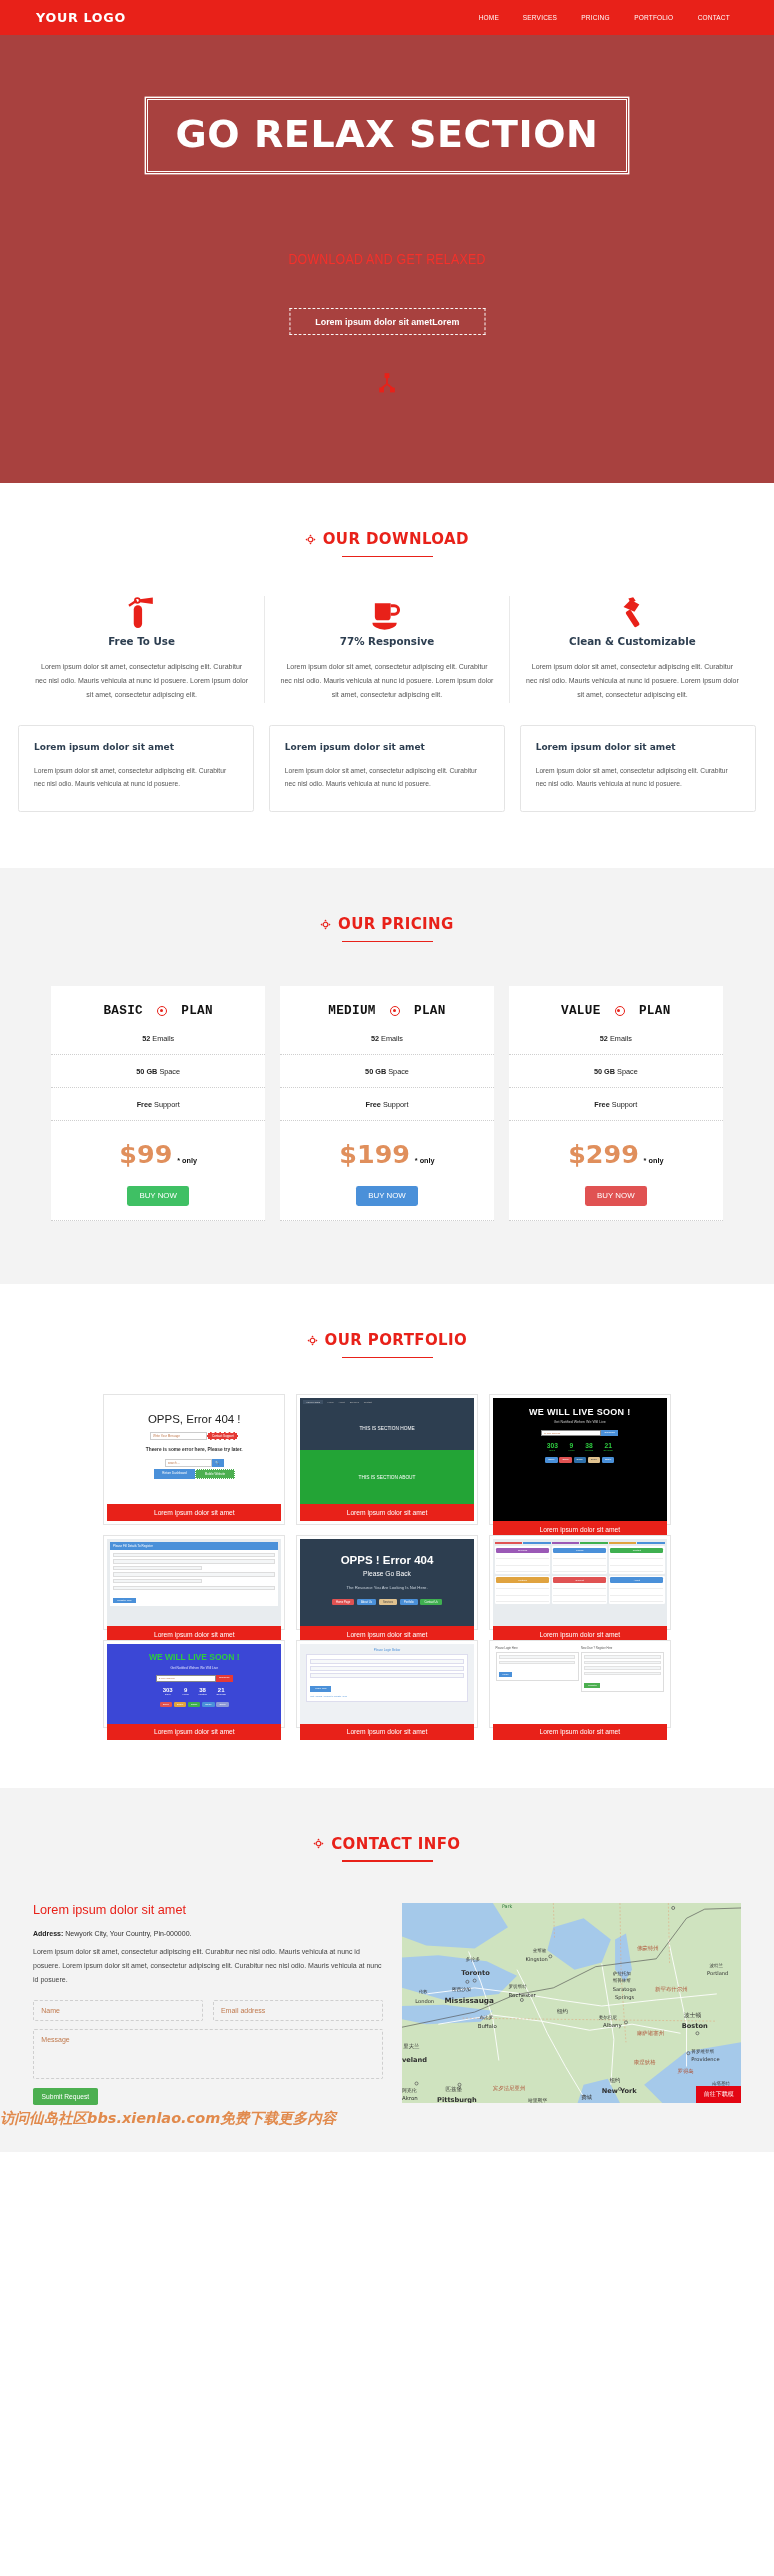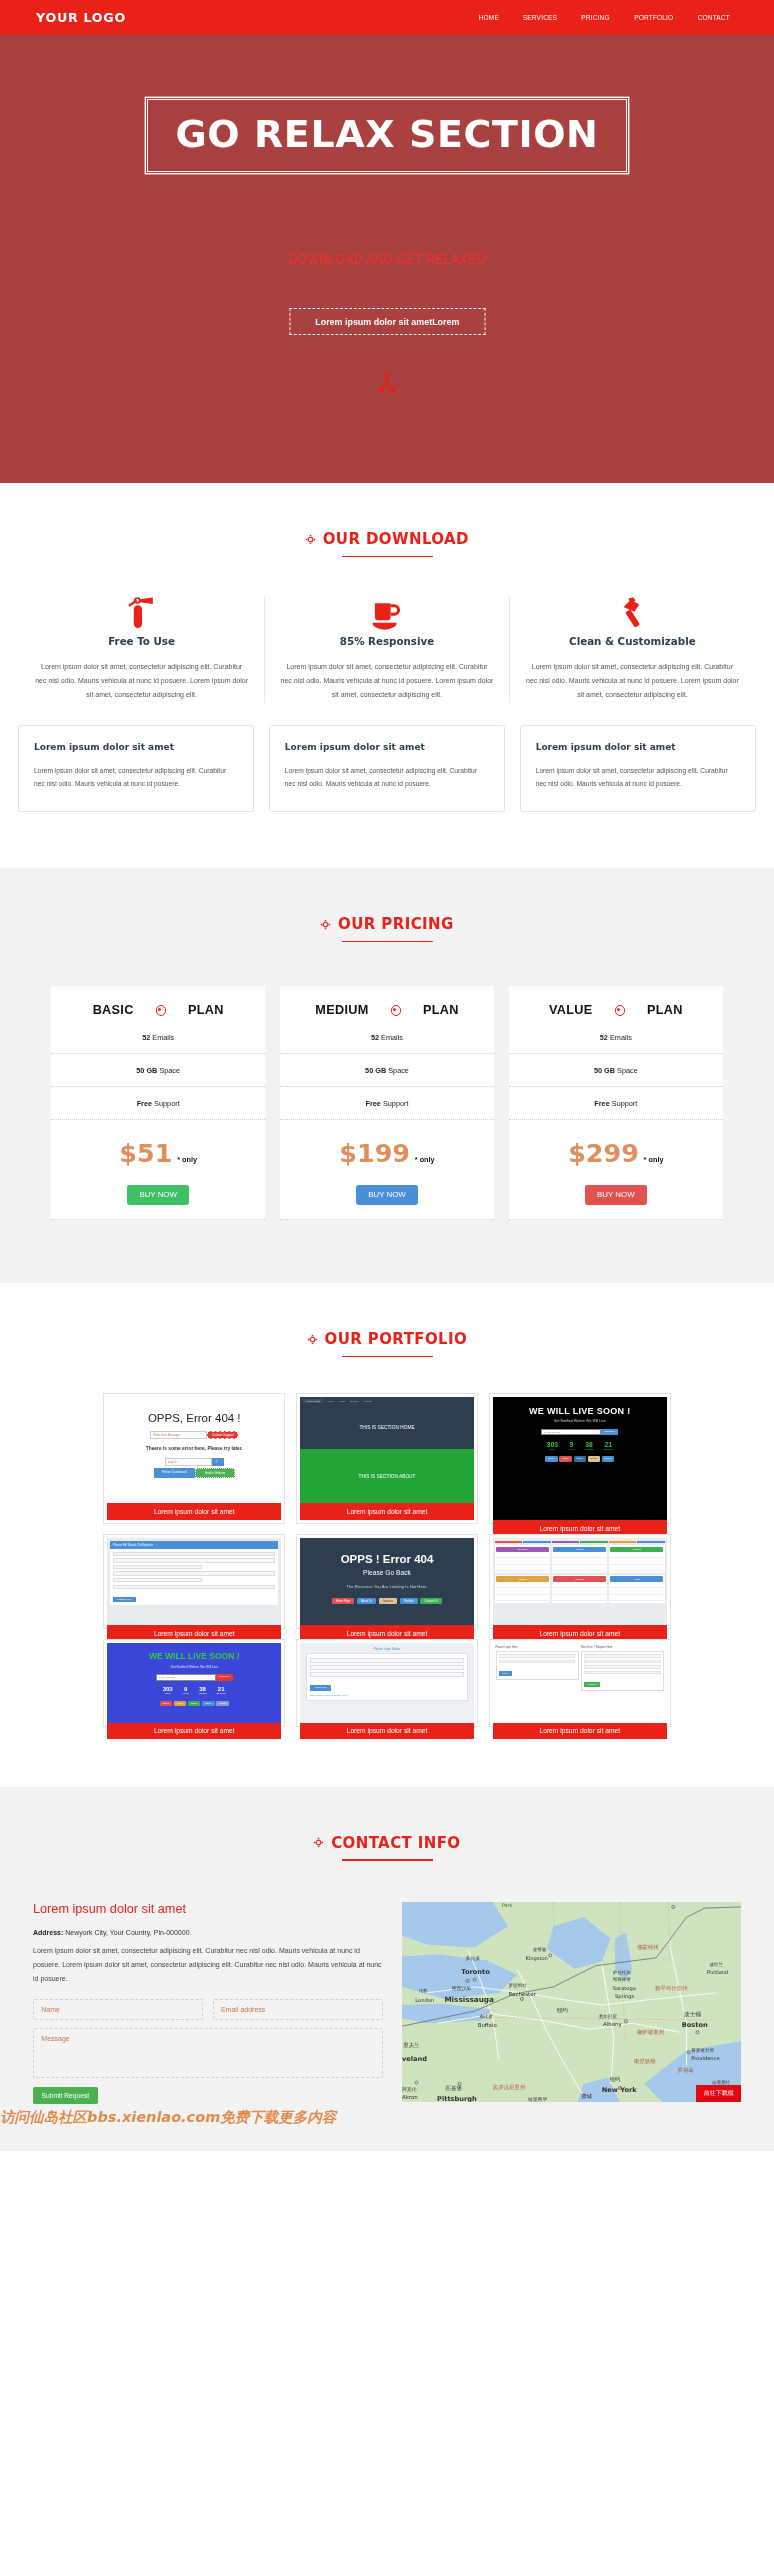--- a/index.html
+++ b/index.html
@@ -177,23 +177,24 @@
     padding: 17px 0 0 0;
     text-align: center;
   }
   .price-plan {
     font-size: 12.7px;
     font-weight: bold;
     color: #111;
     display: flex;
     align-items: center;
     justify-content: center;
-    gap: 22px;
+    gap: 14px;
     letter-spacing: 0.3px;
     padding-bottom: 3.6px;
+    font-family: Liberation Mono, monospace;
   }
   .target-dot {
     width: 10.3px; height: 10.3px;
     border: 1.8px solid #e82119;
     border-radius: 50%;
     position: relative;
     display: inline-block;
   }
   .target-dot::after {
     content: "";
@@ -482,21 +483,21 @@
     </div>
 
     <div class="svc-col">
       <div class="svc-icon">
         <svg width="34" height="34" viewBox="0 0 56 56">
           <path d="M8 12 H34 V34 A6 6 0 0 1 28 40 H14 A6 6 0 0 1 8 34 Z" fill="#e82119"></path>
           <path d="M34 16 H40 A7 7 0 0 1 40 30 H34" fill="none" stroke="#e82119" stroke-width="5"></path>
           <path d="M4 44 H44 A14 8 0 0 1 4 44 Z" fill="#e82119"></path>
         </svg>
       </div>
-      <div class="svc-title">85% Responsive</div>
+      <div class="svc-title">77% Responsive</div>
       <div class="svc-text">Lorem ipsum dolor sit amet, consectetur adipiscing elit. Curabitur nec nisl odio. Mauris vehicula at nunc id posuere. Lorem ipsum dolor sit amet, consectetur adipiscing elit.</div>
     </div>
 
     <div class="svc-col">
       <div class="svc-icon">
         <svg width="34" height="34" viewBox="0 0 56 56">
           <path d="M14 18 L26 6 L40 14 L32 26 Z" fill="#e82119"></path>
           <rect x="24" y="22" width="10" height="30" rx="3" fill="#e82119" transform="rotate(-33 29 37)"></rect>
           <path d="M22 4 L30 2 L34 8 L26 12 Z" fill="#e82119"></path>
         </svg>
@@ -548,21 +549,21 @@
       </div>
       <div class="price-feat">
         <b>50 GB</b>
         <span>Space</span>
       </div>
       <div class="price-feat">
         <b>Free</b>
         <span>Support</span>
       </div>
       <div class="price-amount">
-        <span class="amt">$51</span>
+        <span class="amt">$99</span>
         <span class="only">* only</span>
       </div>
       <div class="buy-wrap">
         <button class="buy-btn" style="background:#3fc064">BUY NOW</button>
       </div>
     </div>
 
     <div class="price-card">
       <div class="price-plan">
         <span>MEDIUM</span>

